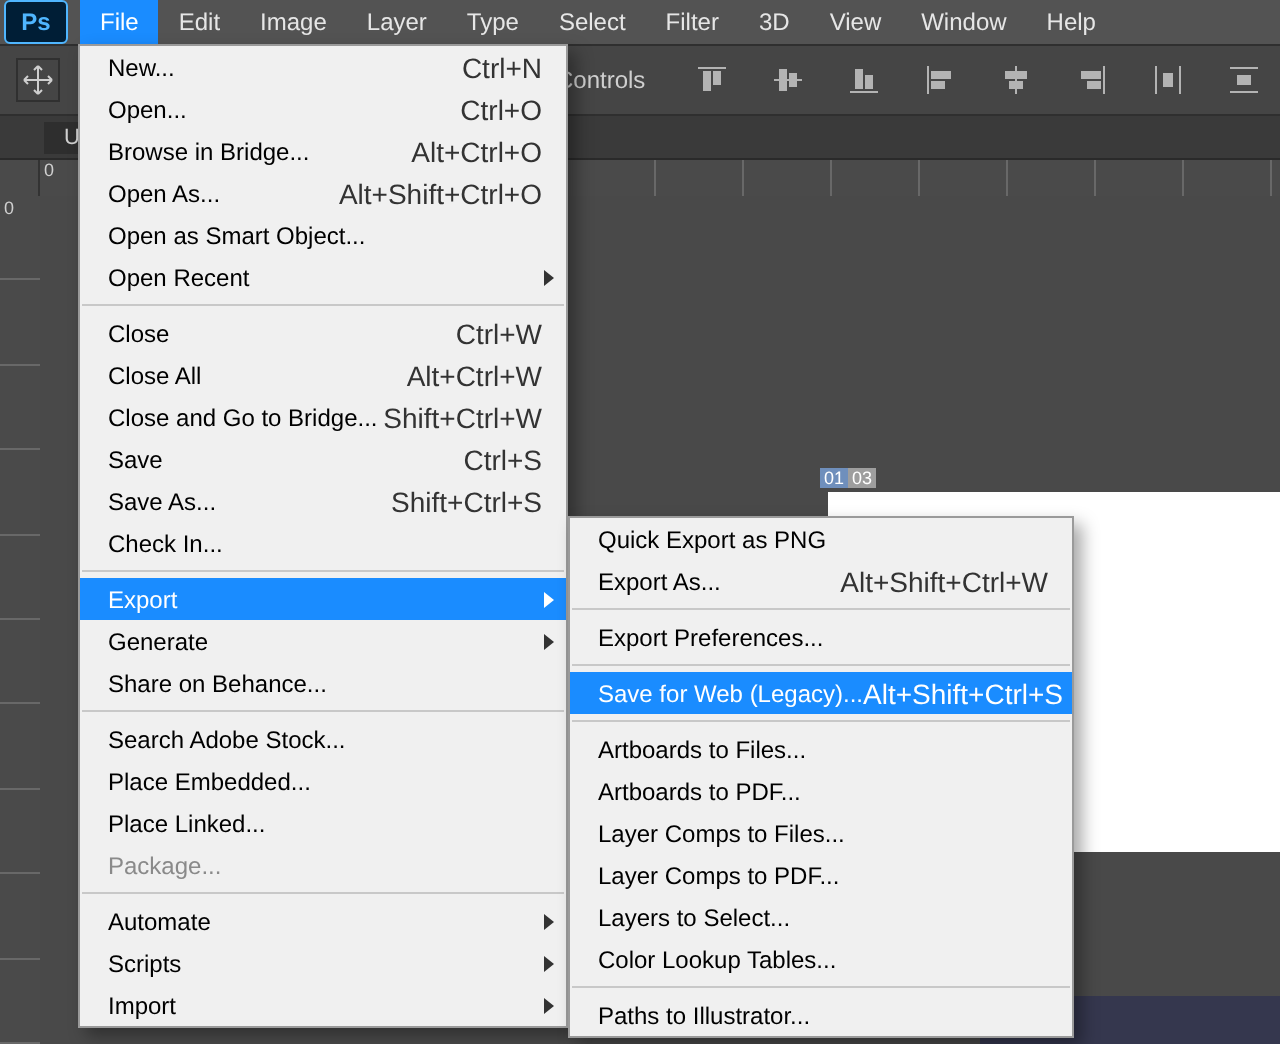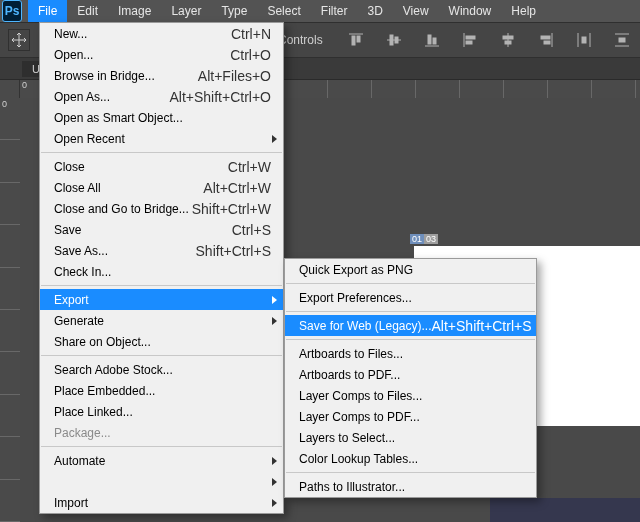--- a/index.html
+++ b/index.html
@@ -1,20 +1,20 @@
 <!DOCTYPE html>
 <html><head>
 <meta charset="utf-8">
 <style>
   * { margin: 0; padding: 0; box-sizing: border-box; font-family: "Segoe UI", Tahoma, sans-serif; }
   body { width: 640px; height: 522px; overflow: hidden; background: #535353; position: relative; font-size: 12px; color: #e6e6e6; }
 
   
   #menubar { position: absolute; left: 0; right: 0; top: 0; height: 22px; background: #535353; display: flex; align-items: stretch; }
-  .ps-badge { width: 20px; height: 22px; background: #001e36; color: #4fb6ff; display: flex; align-items: center; justify-content: center; font-weight: 700; font-size: 12px; border: 1px solid #4fb6ff; border-radius: 3px; margin: 0 6px 0 2px; }
+  .ps-badge { width: 32px; height: 22px; background: #001e36; color: #4fb6ff; display: flex; align-items: center; justify-content: center; font-weight: 700; font-size: 12px; border: 1px solid #4fb6ff; border-radius: 3px; margin: 0 6px 0 2px; }
   .menubar-item { padding: 0 10px; line-height: 22px; color: #e6e6e6; font-size: 12px; cursor: default; }
   .menubar-item.open { background: #1a8cff; color: #fff; }
 
   
   #optbar { position: absolute; left: 0; right: 0; top: 22px; height: 36px; background: #454545; border-top: 1px solid #2f2f2f; border-bottom: 1px solid #2f2f2f; display: flex; align-items: center; padding: 0 8px; color: #d0d0d0; gap: 18px; }
   .opt-move { width: 22px; height: 22px; border: 1px solid #303030; display: flex; align-items: center; justify-content: center; }
   .opt-move svg { width: 16px; height: 16px; }
   .opt-label { color: #cfcfcf; font-size: 12px; }
   .opt-align-group { display: flex; gap: 18px; margin-left: auto; }
   .opt-align { width: 20px; height: 20px; opacity: .8; display: flex; align-items: center; justify-content: center; }
@@ -193,21 +193,21 @@
     <div class="menu-row">
       <span class="lbl">New...</span>
       <span class="sc">Ctrl+N</span>
     </div>
     <div class="menu-row">
       <span class="lbl">Open...</span>
       <span class="sc">Ctrl+O</span>
     </div>
     <div class="menu-row">
       <span class="lbl">Browse in Bridge...</span>
-      <span class="sc">Alt+Files+O</span>
+      <span class="sc">Alt+Ctrl+O</span>
     </div>
     <div class="menu-row">
       <span class="lbl">Open As...</span>
       <span class="sc">Alt+Shift+Ctrl+O</span>
     </div>
     <div class="menu-row">
       <span class="lbl">Open as Smart Object...</span>
     </div>
     <div class="menu-row">
       <span class="lbl">Open Recent</span>
@@ -240,51 +240,56 @@
     <div class="menu-sep"></div>
     <div class="menu-row highlight">
       <span class="lbl">Export</span>
       <span class="sub-caret"></span>
     </div>
     <div class="menu-row">
       <span class="lbl">Generate</span>
       <span class="sub-caret"></span>
     </div>
     <div class="menu-row">
-      <span class="lbl">Share on Object...</span>
+      <span class="lbl">Share on Behance...</span>
     </div>
     <div class="menu-sep"></div>
     <div class="menu-row">
       <span class="lbl">Search Adobe Stock...</span>
     </div>
     <div class="menu-row">
       <span class="lbl">Place Embedded...</span>
     </div>
     <div class="menu-row">
       <span class="lbl">Place Linked...</span>
     </div>
     <div class="menu-row disabled">
       <span class="lbl">Package...</span>
     </div>
     <div class="menu-sep"></div>
     <div class="menu-row">
       <span class="lbl">Automate</span>
       <span class="sub-caret"></span>
     </div>
     <div class="menu-row">
+      <span class="lbl">Scripts</span>
       <span class="sub-caret"></span>
     </div>
     <div class="menu-row">
       <span class="lbl">Import</span>
       <span class="sub-caret"></span>
     </div>
   </div>
 <div id="export-menu" class="menu">
     <div class="menu-row">
       <span class="lbl">Quick Export as PNG</span>
+    </div>
+    <div class="menu-row">
+      <span class="lbl">Export As...</span>
+      <span class="sc">Alt+Shift+Ctrl+W</span>
     </div>
     <div class="menu-sep"></div>
     <div class="menu-row">
       <span class="lbl">Export Preferences...</span>
     </div>
     <div class="menu-sep"></div>
     <div class="menu-row highlight">
       <span class="lbl">Save for Web (Legacy)...</span>
       <span class="sc">Alt+Shift+Ctrl+S</span>
     </div>

